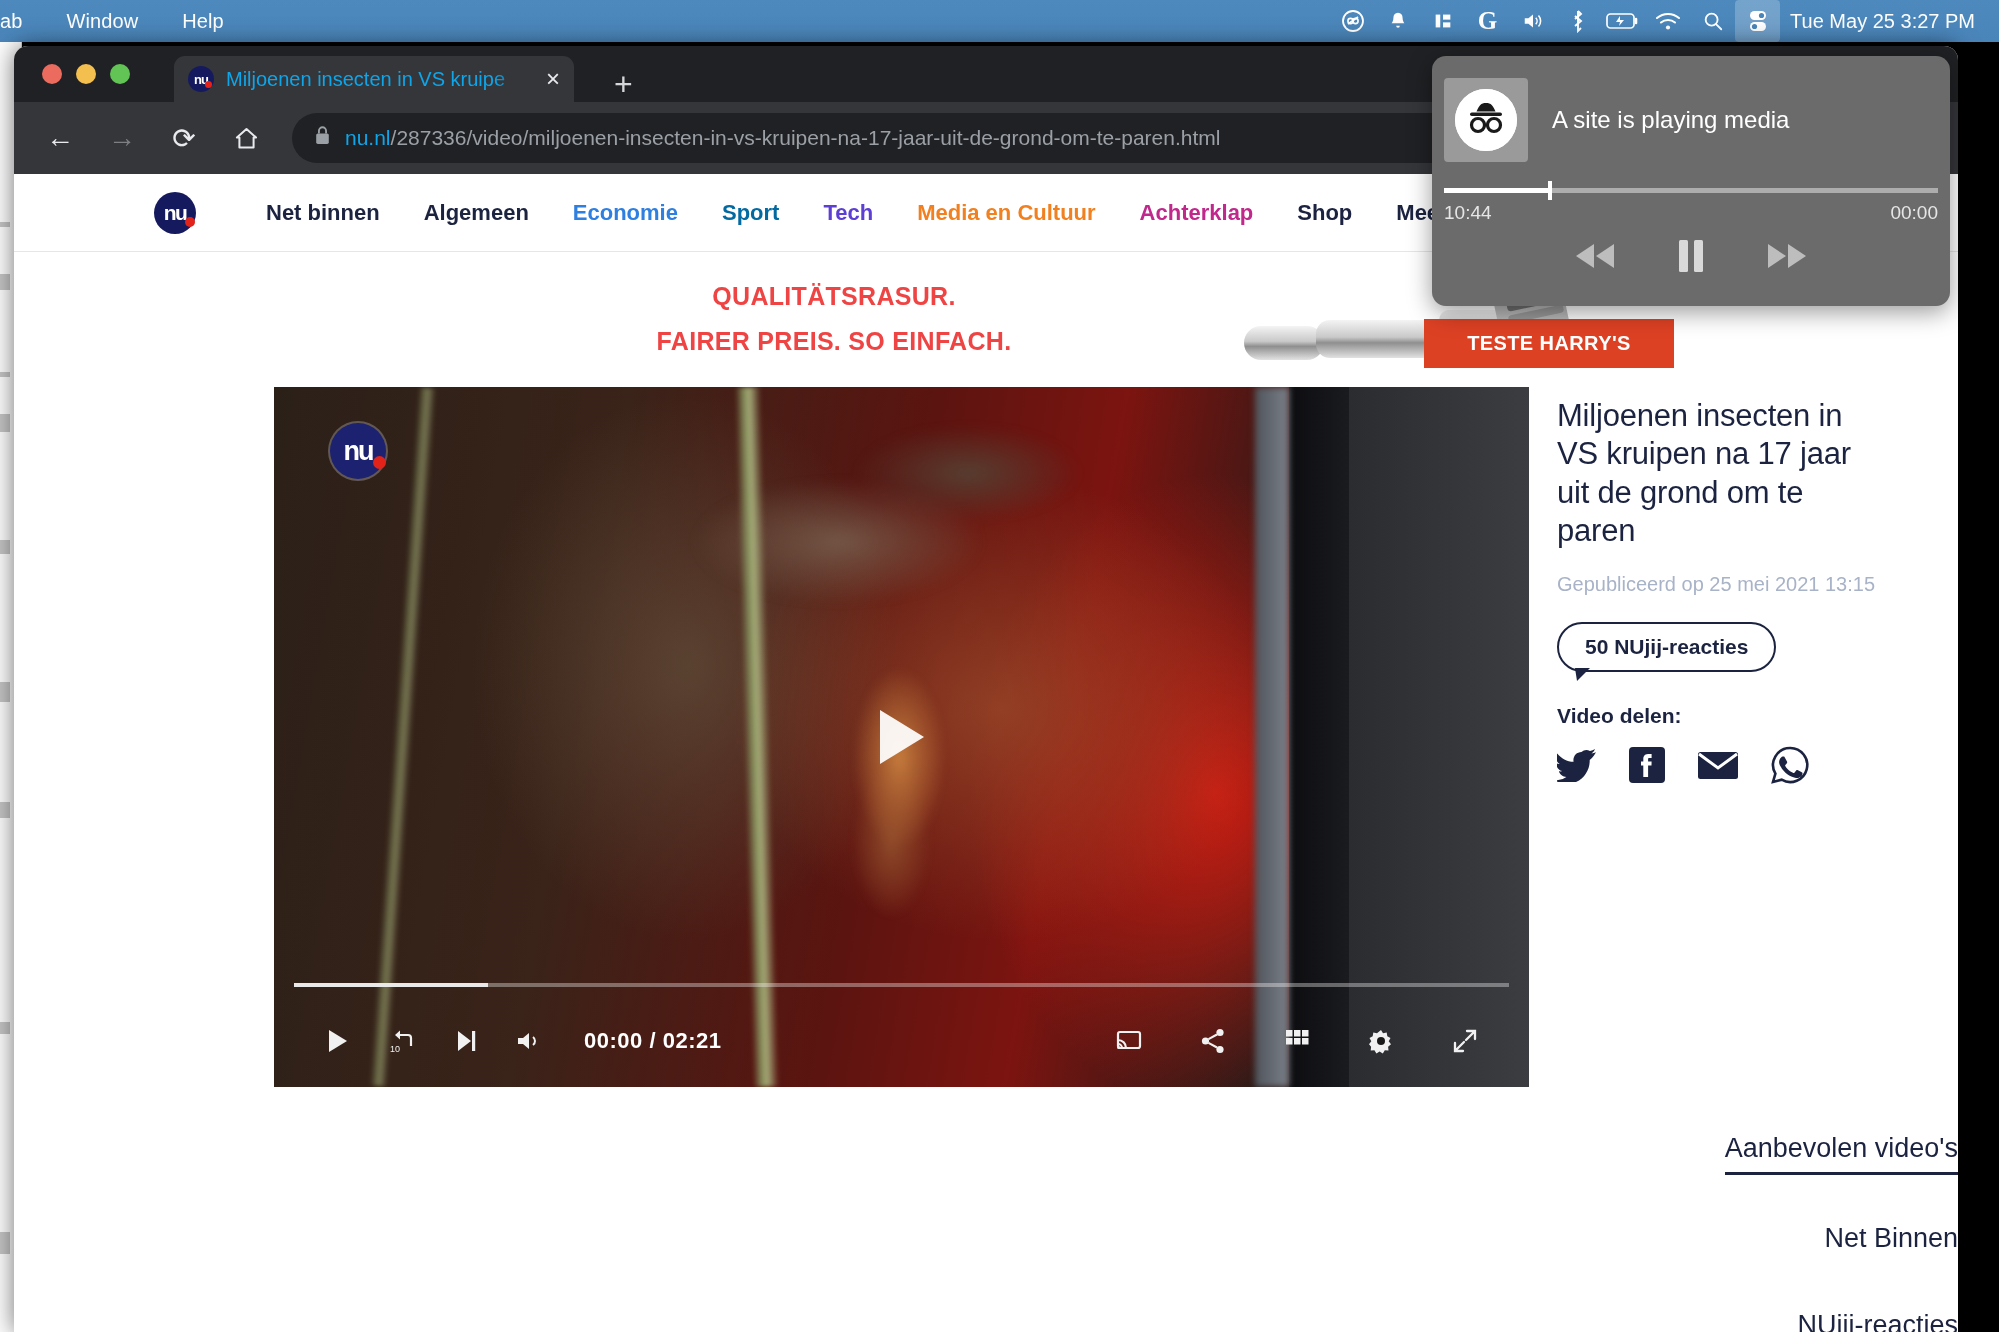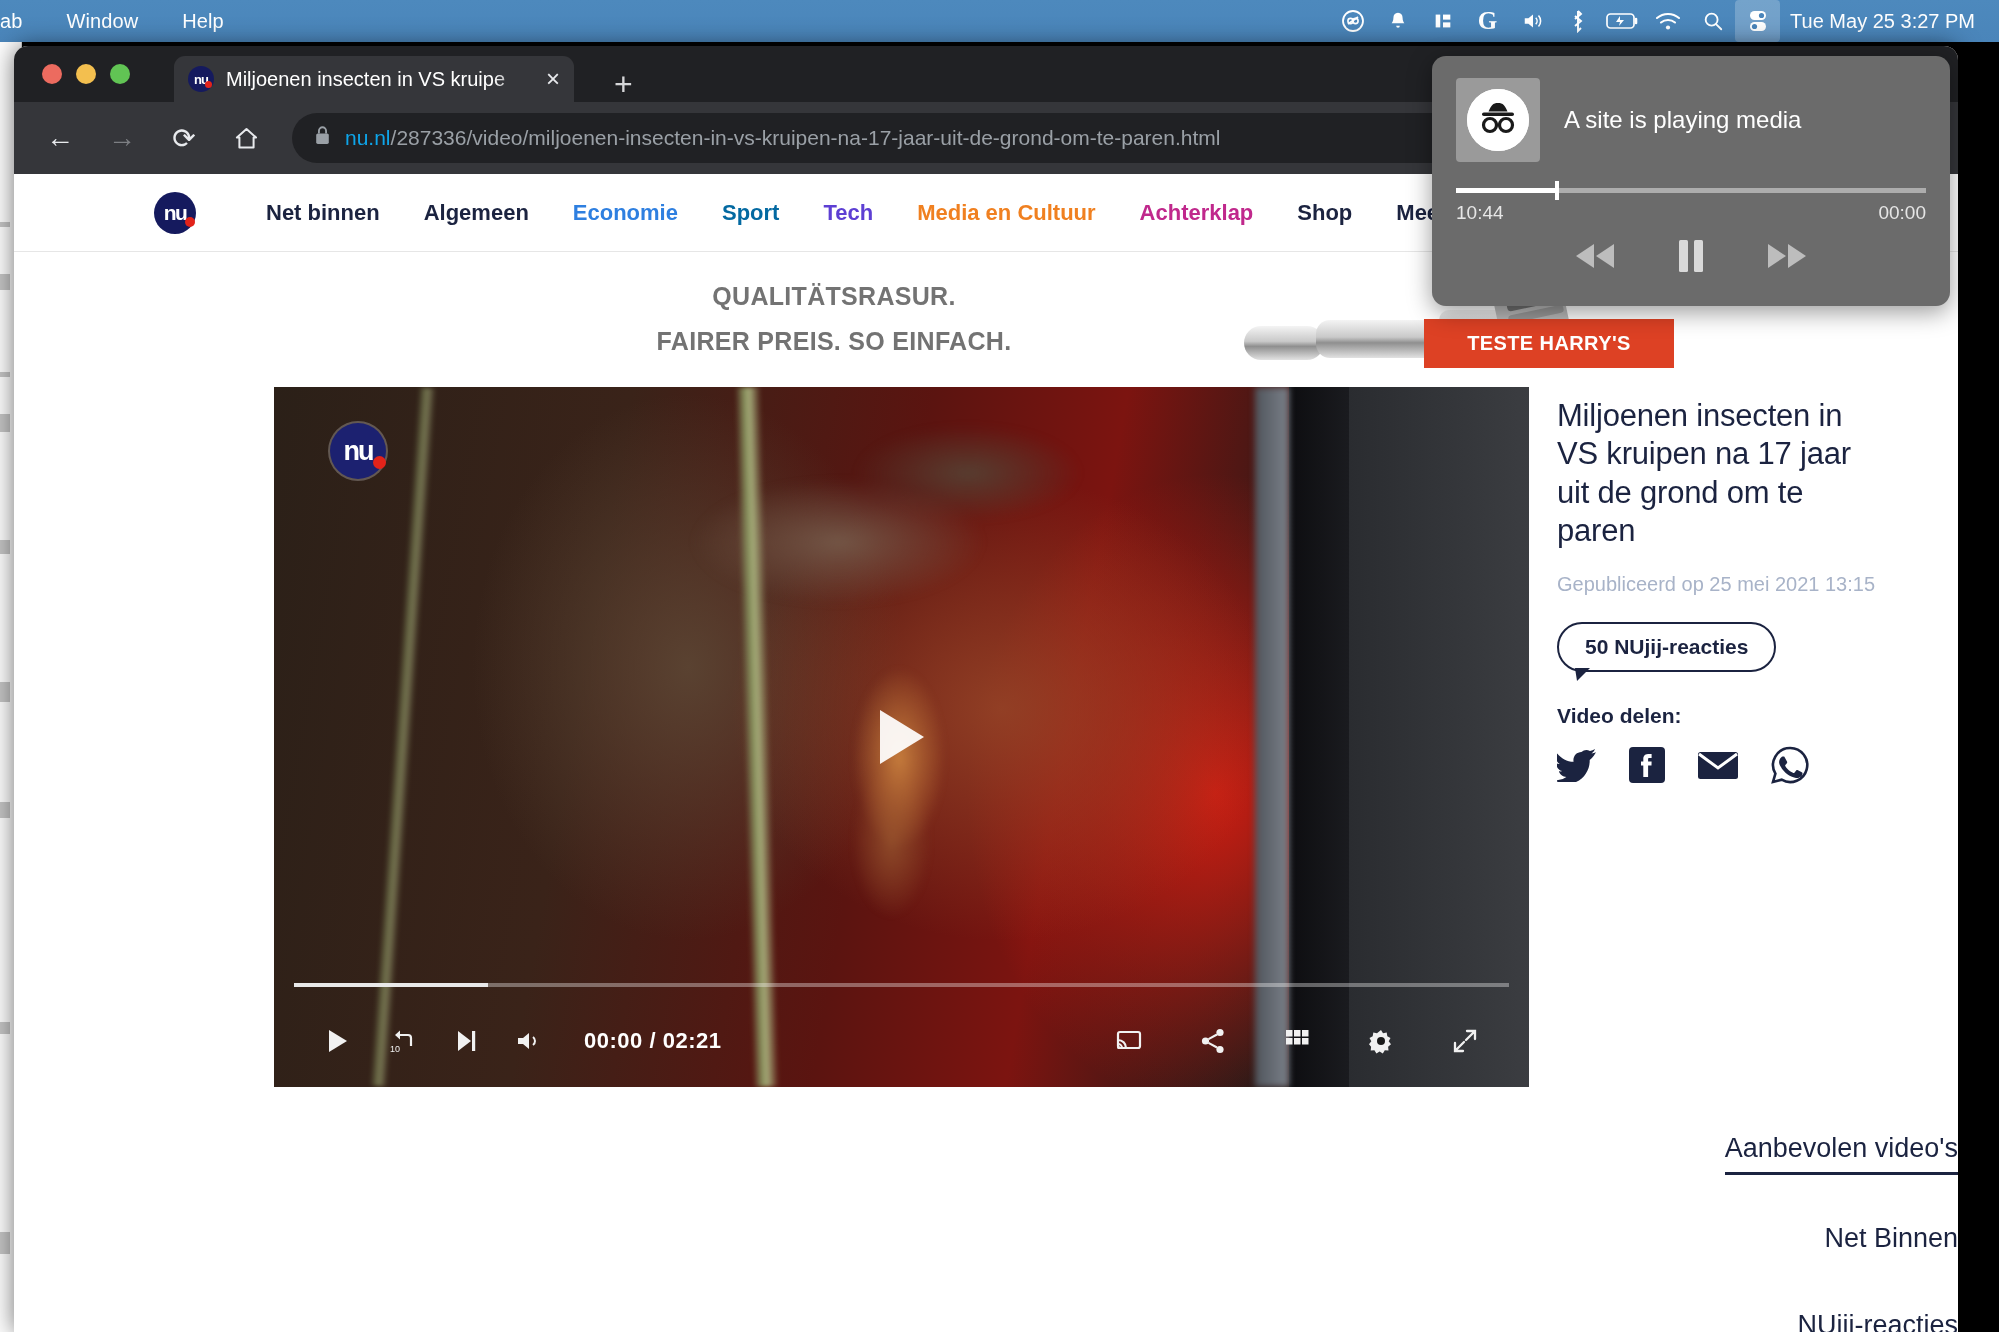--- a/index.html
+++ b/index.html
@@ -57,21 +57,21 @@
     background:#35363a; border-radius:11px 11px 0 0;
     display:flex; align-items:center; padding:0 10px 0 14px; gap:12px;
   }
   .favicon {
     width:26px; height:26px; border-radius:50%; background:#151a5e;
     display:flex; align-items:center; justify-content:center; position:relative; flex:none;
   }
   .favicon span { color:#fff; font-size:13px; font-weight:700; letter-spacing:-1px; }
   .favicon::after{ content:""; position:absolute; right:2px; bottom:4px; width:7px;height:7px;border-radius:50%;background:#e2231a; }
   .tab-title {
-    color:#ffffff; font-size:20px; white-space:nowrap; overflow:hidden;
+    color:#0ea5e9; font-size:20px; white-space:nowrap; overflow:hidden;
     flex:1; mask-image:linear-gradient(to right,#000 88%,transparent 100%);
     -webkit-mask-image:linear-gradient(to right,#000 88%,transparent 100%);
   }
   .tab-close { color:#e8eaed; font-size:24px; line-height:1; flex:none; padding:0 4px; }
   .newtab { position:absolute; left:600px; top:22px; color:#d5d6d8; font-size:32px; line-height:1; font-weight:300; }
 
   .toolbar {
     height:72px; background:#35363a; display:flex; align-items:center; padding:0 18px; gap:6px;
   }
   .nav-btn { width:56px; height:56px; display:flex; align-items:center; justify-content:center;
@@ -96,21 +96,21 @@
     display:flex; align-items:center; justify-content:center; position:relative; flex:none; margin-right:48px;
   }
   .nu-logo span{ color:#fff; font-size:21px; font-weight:700; letter-spacing:-1.5px; }
   .nu-logo::after{content:"";position:absolute;right:1px;bottom:7px;width:10px;height:10px;border-radius:50%;background:#e2231a;}
   .nav-link { font-size:22px; font-weight:700; color:#1b1f3b; padding:0 22px; white-space:nowrap; }
 
   
   .ad-area { position:relative; height:135px; background:#fff; }
   .ad-inner { position:absolute; left:430px; top:4px; width:1290px; height:128px; background:#fff; }
   .ad-text { position:absolute; left:0; top:26px; width:780px; text-align:center; }
-  .ad-line { font-size:25px; font-weight:700; color:#737373; letter-spacing:.3px; margin-bottom:16px; }
+  .ad-line { font-size:25px; font-weight:700; color:#ef4444; letter-spacing:.3px; margin-bottom:16px; }
   .razor {
     position:absolute; left:790px; top:24px; width:360px; height:96px;
   }
   .ad-brand { position:absolute; right:60px; top:12px; width:250px; text-align:center; }
   .ad-brand-name { font-size:32px; font-weight:700; color:#3c4650; letter-spacing:.5px; }
   .ad-cta {
     margin-top:14px; background:#dd4124; color:#fff; font-size:20px; font-weight:700;
     padding:13px 0; letter-spacing:.4px;
   }
   .ad-choices { position:absolute; right:60px; top:-16px; display:flex; gap:12px; align-items:center; }
@@ -189,21 +189,21 @@
 
   
   .bottom-tabs { margin-left:260px; margin-top:46px; display:flex; gap:48px; align-items:flex-end;flex-direction:column; }
   .btab { font-size:27px; color:#1b2340; padding-bottom:8px; }
   .btab.active { border-bottom:3px solid #1b2340; }
 
   
   .media-popup {
     position:absolute; left:1432px; top:56px; width:518px; height:250px;
     background:#6b6b6b; border-radius:14px; box-shadow:0 6px 24px rgba(0,0,0,.4);
-    padding:22px 24px;
+    padding:22px 12px;
   }
   .mp-top { display:flex; align-items:center; gap:24px; }
   .mp-thumb {
     width:84px; height:84px; background:#9a9a9a; border-radius:4px;
     display:flex; align-items:center; justify-content:center; flex:none;
   }
   .incog { width:62px; height:62px; border-radius:50%; background:#fff; position:relative; }
   .mp-title { color:#fff; font-size:24px; }
   .mp-prog { position:relative; margin-top:26px; height:5px; background:rgba(255,255,255,.45); }
   .mp-prog-f { position:absolute; left:0; top:0; height:5px; width:21%; background:#fff; }

